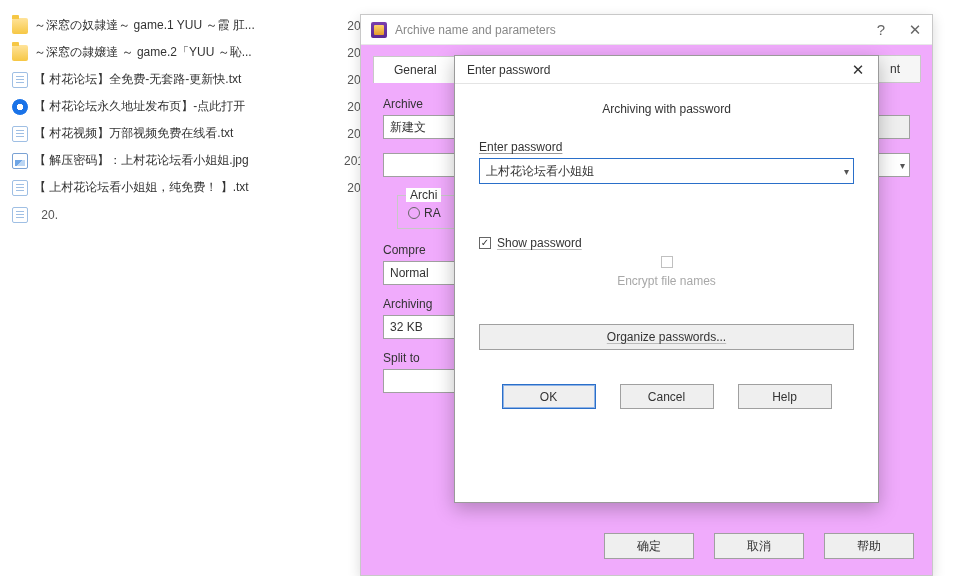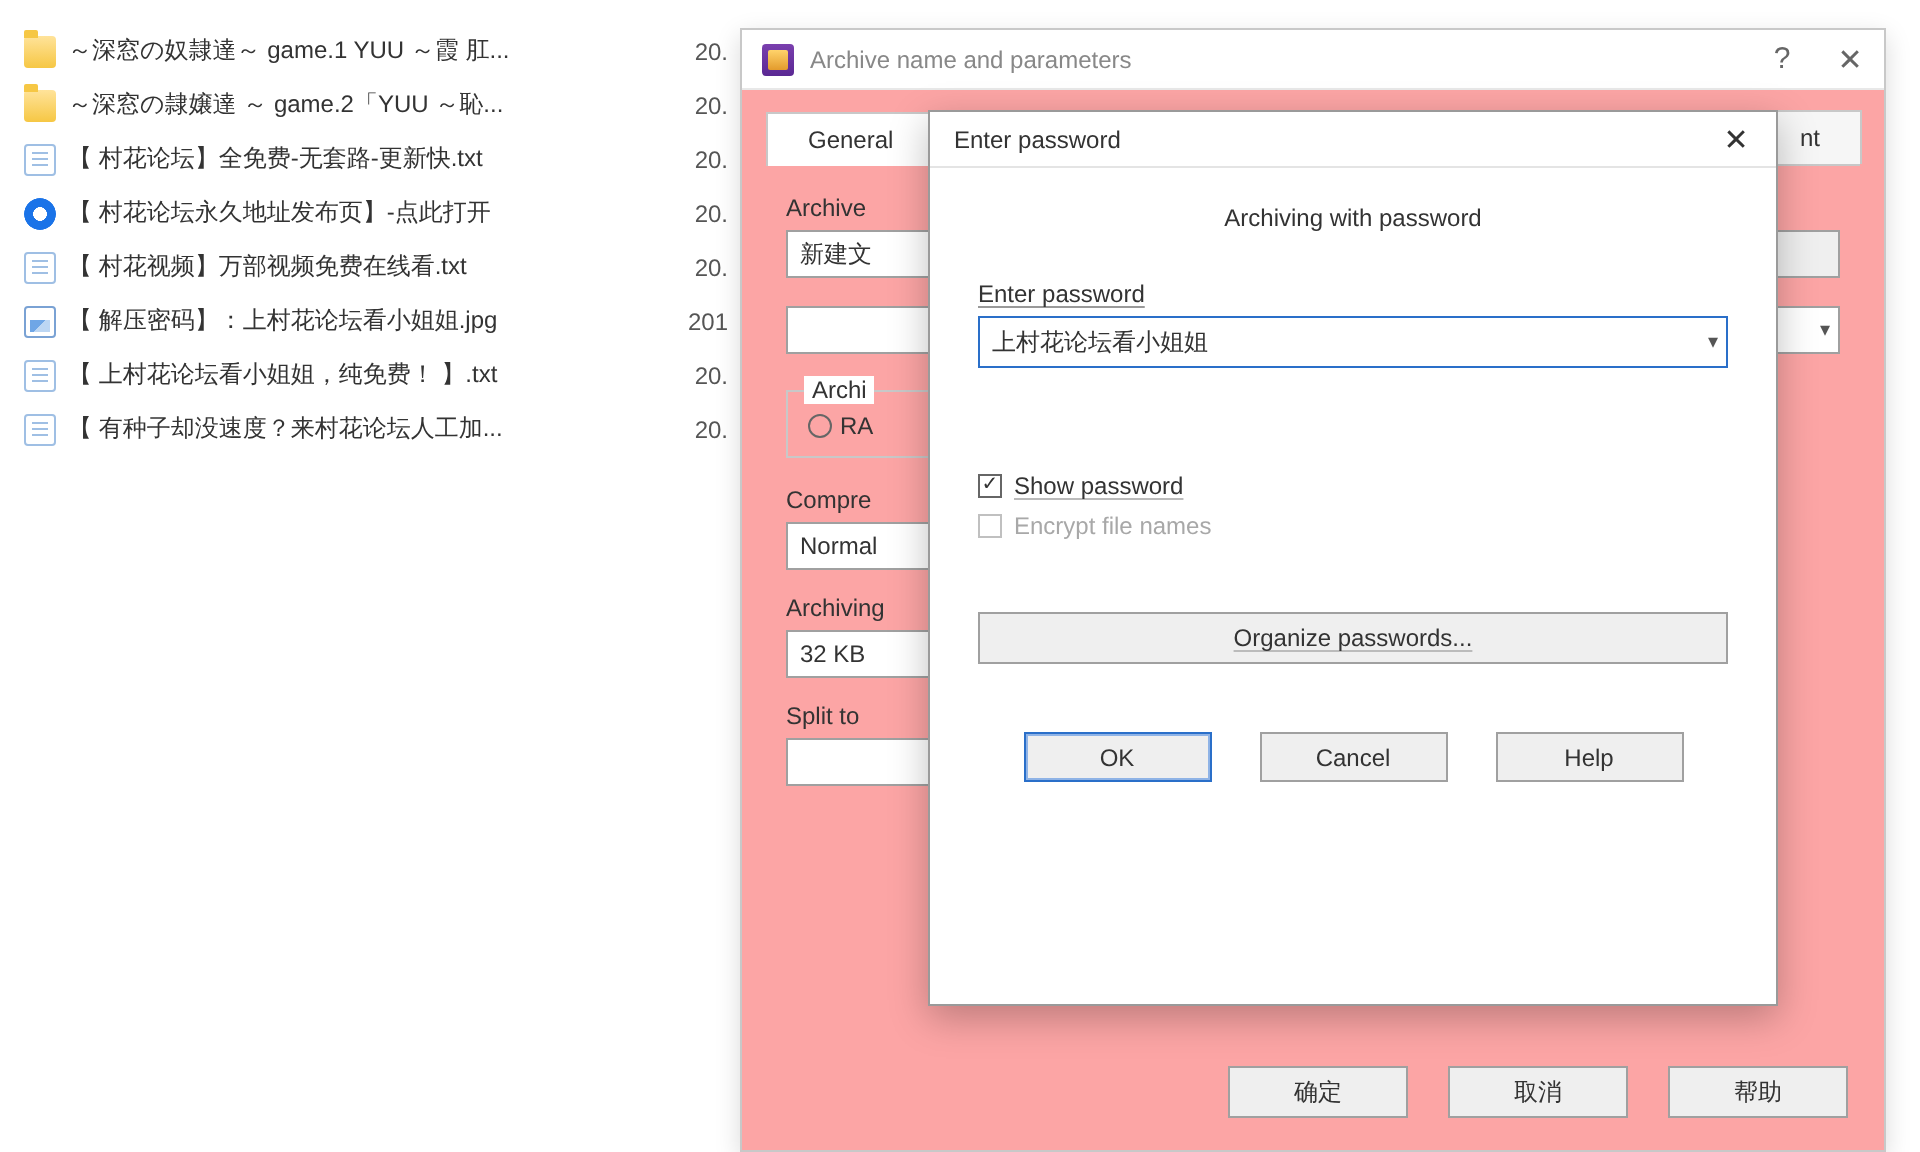--- a/index.html
+++ b/index.html
@@ -13,21 +13,21 @@
   .file-row .date { flex: 0 0 30px; text-align: right; color: #555; padding-right: 6px; }
   .icn.folder { background: linear-gradient(#ffe39a,#f6c744); border-radius: 2px; position: relative; }
   .icn.folder::before { content:""; position:absolute; left:0; top:-3px; width:7px; height:4px; background:#f6c744; border-radius:1px 1px 0 0; }
   .icn.txt { background:#fff; border:1px solid #9fbfe4; border-radius:2px; }
   .icn.txt::before { content:""; position:absolute; width:8px; height:1px; background:#9fbfe4; box-shadow:0 3px 0 #9fbfe4,0 6px 0 #9fbfe4; margin:3px 0 0 3px; }
   .icn.html { background: radial-gradient(circle at 50% 50%, #fff 30%, #1a73e8 31% 70%, transparent 71%); border-radius:50%; }
   .icn.jpg { background:#fff; border:1px solid #7aa2d4; border-radius:2px; }
   .icn.jpg::before { content:""; display:block; width:10px;height:6px;margin:6px 0 0 2px;background:linear-gradient(135deg,#6fa6e6 50%,#bcd6f3 50%); }
 
   
-  .dlg { position:absolute; left:370px; top:14px; width:573px; height:562px; background:#fca5a5; border:1px solid #c8c8c8; box-shadow:0 4px 12px rgba(0,0,0,.15); }
+  .dlg { position:absolute; left:360px; top:14px; width:573px; height:562px; background:#f0abfc; border:1px solid #c8c8c8; box-shadow:0 4px 12px rgba(0,0,0,.15); }
   .title-bar { height:30px; display:flex; align-items:center; background:#fff; border-bottom:1px solid #e8e8e8; }
   .title-bar .appicon { width:16px; height:16px; margin:0 8px 0 10px; background:linear-gradient(#7a3fae,#5a2893); border-radius:2px; position:relative; }
   .title-bar .appicon::after { content:""; position:absolute; left:3px; top:3px; width:10px; height:10px; background:linear-gradient(#ffd36b,#e39b2c); border-radius:1px; }
   .title-bar .ttl { flex:1; color:#888; }
   .title-bar .ctrls { display:flex; }
   .title-bar .ctrls span { width:34px; height:30px; display:flex; align-items:center; justify-content:center; color:#666; font-size:15px; }
 
   .tabs { display:flex; margin:10px 12px 0 12px; border-bottom:1px solid #c8c8c8; }
   .tab { padding:6px 20px 6px 20px; border:1px solid #c8c8c8; border-bottom:none; margin-right:-1px; background:#f6f6f6; color:#333; }
   .tab.active { background:#fff; position:relative; top:1px; }
@@ -57,21 +57,21 @@
 
   
   .subdlg { position:absolute; left:93px; top:40px; width:425px; height:448px; background:#fff; border:1px solid #9a9a9a; box-shadow:0 6px 18px rgba(0,0,0,.25); }
   .subdlg .subtitle { height:28px; display:flex; align-items:center; justify-content:space-between; padding:0 8px 0 12px; border-bottom:1px solid #e4e4e4; }
   .subdlg .subtitle .x { font-size:15px; color:#333; width:24px; text-align:center; }
   .subdlg .body { padding:18px 24px 0 24px; }
   .heading { text-align:center; margin-bottom:24px; color:#333; }
   .pw-combo { border:1px solid #2a6fc9; height:26px; display:flex; align-items:center; justify-content:space-between; padding:0 4px 0 6px; }
   .check { display:flex; align-items:center; gap:6px; margin-top:6px; }
   .check .box { width:12px; height:12px; border:1px solid #666; display:flex; align-items:center; justify-content:center; font-size:10px; line-height:1; }
-  .check.disabled { color:#a8a8a8; }
+  .check.disabled { color:#a8a8a8;flex-direction:column; }
   .check.disabled .box { border-color:#c0c0c0; }
   .organize { width:100%; height:26px; margin-top:36px; }
   .sub-btns { display:flex; gap:24px; justify-content:center; margin-top:34px; }
   .sub-btns .btn { width:94px; height:25px; }
   .sub-btns .btn.primary { border:1px solid #2a6fc9; box-shadow:0 0 0 1px #8fb3e6 inset; }
 </style>
 </head>
 <body>
 
 <div class="filelist">
@@ -105,21 +105,20 @@
       <span class="name">【 解压密码】：上村花论坛看小姐姐.jpg</span>
       <span class="date">201</span>
     </div>
   <div class="file-row">
       <span class="icn txt"></span>
       <span class="name">【 上村花论坛看小姐姐，纯免费！ 】.txt</span>
       <span class="date">20.</span>
     </div>
   <div class="file-row">
       <span class="icn txt"></span>
-      <span class="name">【 有种子却没速度？来村花论坛人工加...</span>
       <span class="date">20.</span>
     </div>
 </div>
 
 <div class="dlg">
   <div class="title-bar">
     <span class="appicon"></span>
     <span class="ttl">Archive name and parameters</span>
     <div class="ctrls">
       <span>?</span>
@@ -146,21 +145,21 @@
       <div class="btn browse-btn">se...</div>
     </div>
 
     <div class="row">
       <div class="combo w-full">
         <span></span>
           <span class="arrow">▾</span>
       </div>
     </div>
 
-    <div class="group" style="width:80px; margin-top:18px;">
+    <div class="group" style="width:80px; margin-top:18px;margin-left:14px;">
       <span class="legend">Archi</span>
       <label class="radio">
         <span class="r"></span>
         <span>RA</span>
       </label>
     </div>
 
     <div style="margin-top:14px; width:80px;">
       <div class="field-label">Compre</div>
       <div class="combo">

